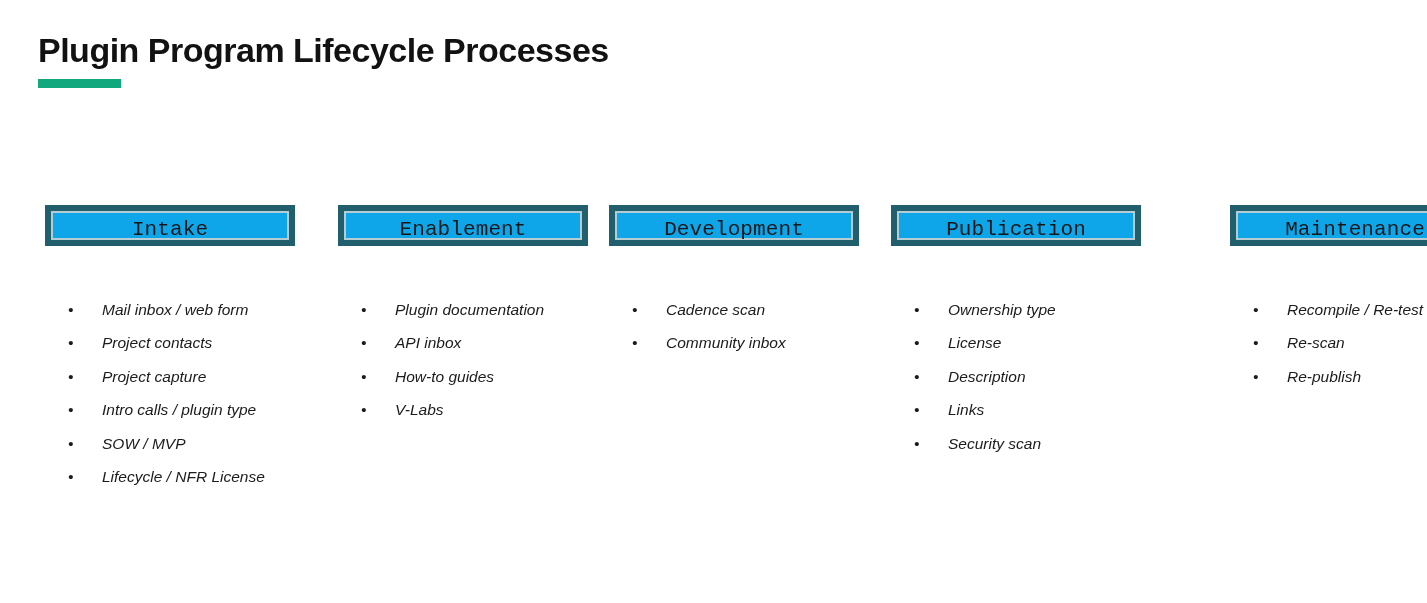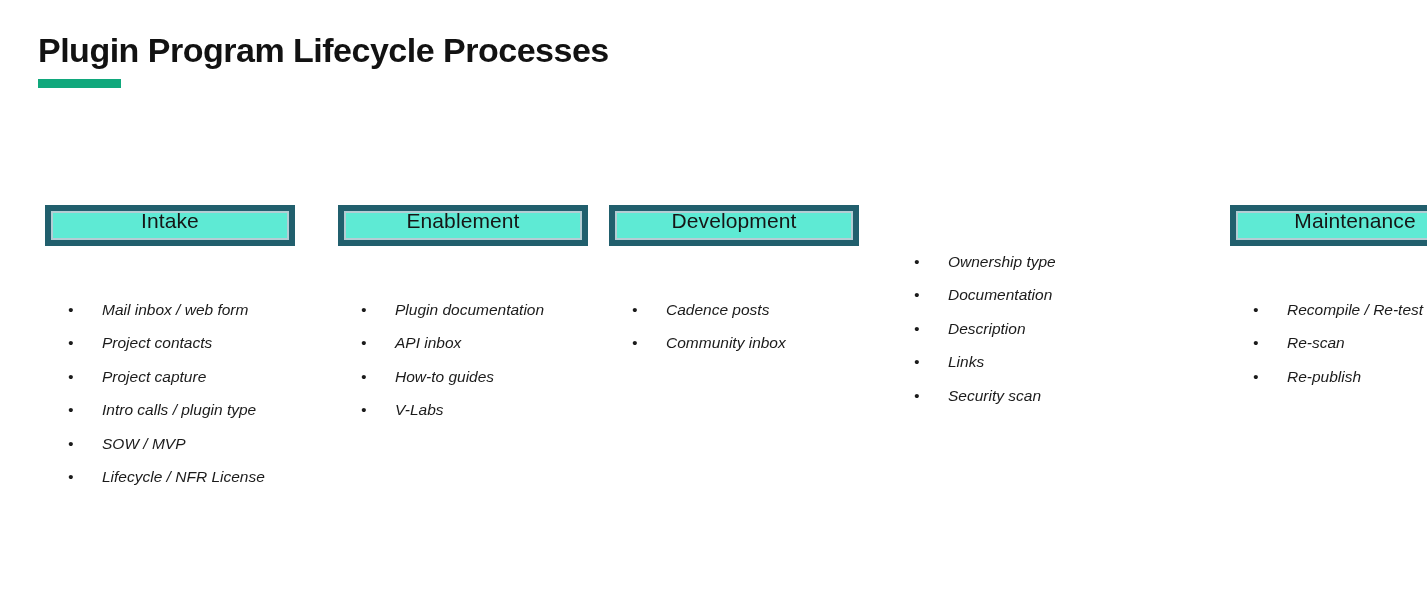--- a/index.html
+++ b/index.html
@@ -34,26 +34,27 @@
     background:var(--accent-green);
   }
   .column{
     position:absolute;
     top:177px;
     width:250px;
   }
   .stage-box{
     width:250px;
     height:41px;
-    background:#5eead4;
+    background:#0ea5e9;
     border:6px solid var(--box-border);
     box-shadow:inset 0 0 0 2px var(--box-inner-line);
     display:flex;
-    align-items:flex-end;
+    align-items:flex-start;
     justify-content:center;
+    font-family:Liberation Mono, monospace;
   }
   .stage-box span{
     font-size:21px;
     font-weight:400;
     color:#161616;
     letter-spacing:0.1px;
   }
   .stage-list{
     list-style:none;
     margin-top:51px;
@@ -105,28 +106,31 @@
         <li>API inbox</li>
         <li>How-to guides</li>
         <li>V-Labs</li>
       </ul>
     </div>
     <div class="column" style="left: 581px;">
       <div class="stage-box">
         <span>Development</span>
       </div>
       <ul class="stage-list">
-        <li>Cadence posts</li>
+        <li>Cadence scan</li>
         <li>Community inbox</li>
       </ul>
     </div>
     <div class="column" style="left: 863px;">
+      <div class="stage-box">
+        <span>Publication</span>
+      </div>
       <ul class="stage-list">
         <li>Ownership type</li>
-        <li>Documentation</li>
+        <li>License</li>
         <li>Description</li>
         <li>Links</li>
         <li>Security scan</li>
       </ul>
     </div>
     <div class="column" style="left: 1202px;">
       <div class="stage-box">
         <span>Maintenance</span>
       </div>
       <ul class="stage-list">

